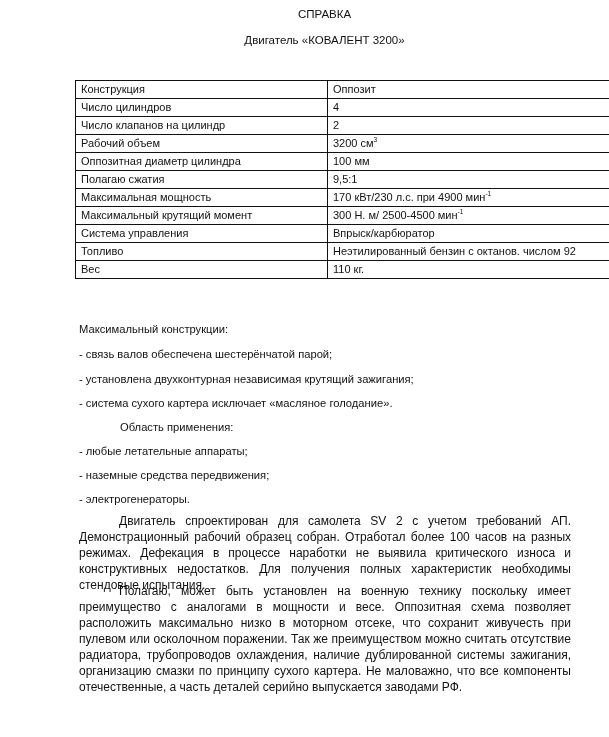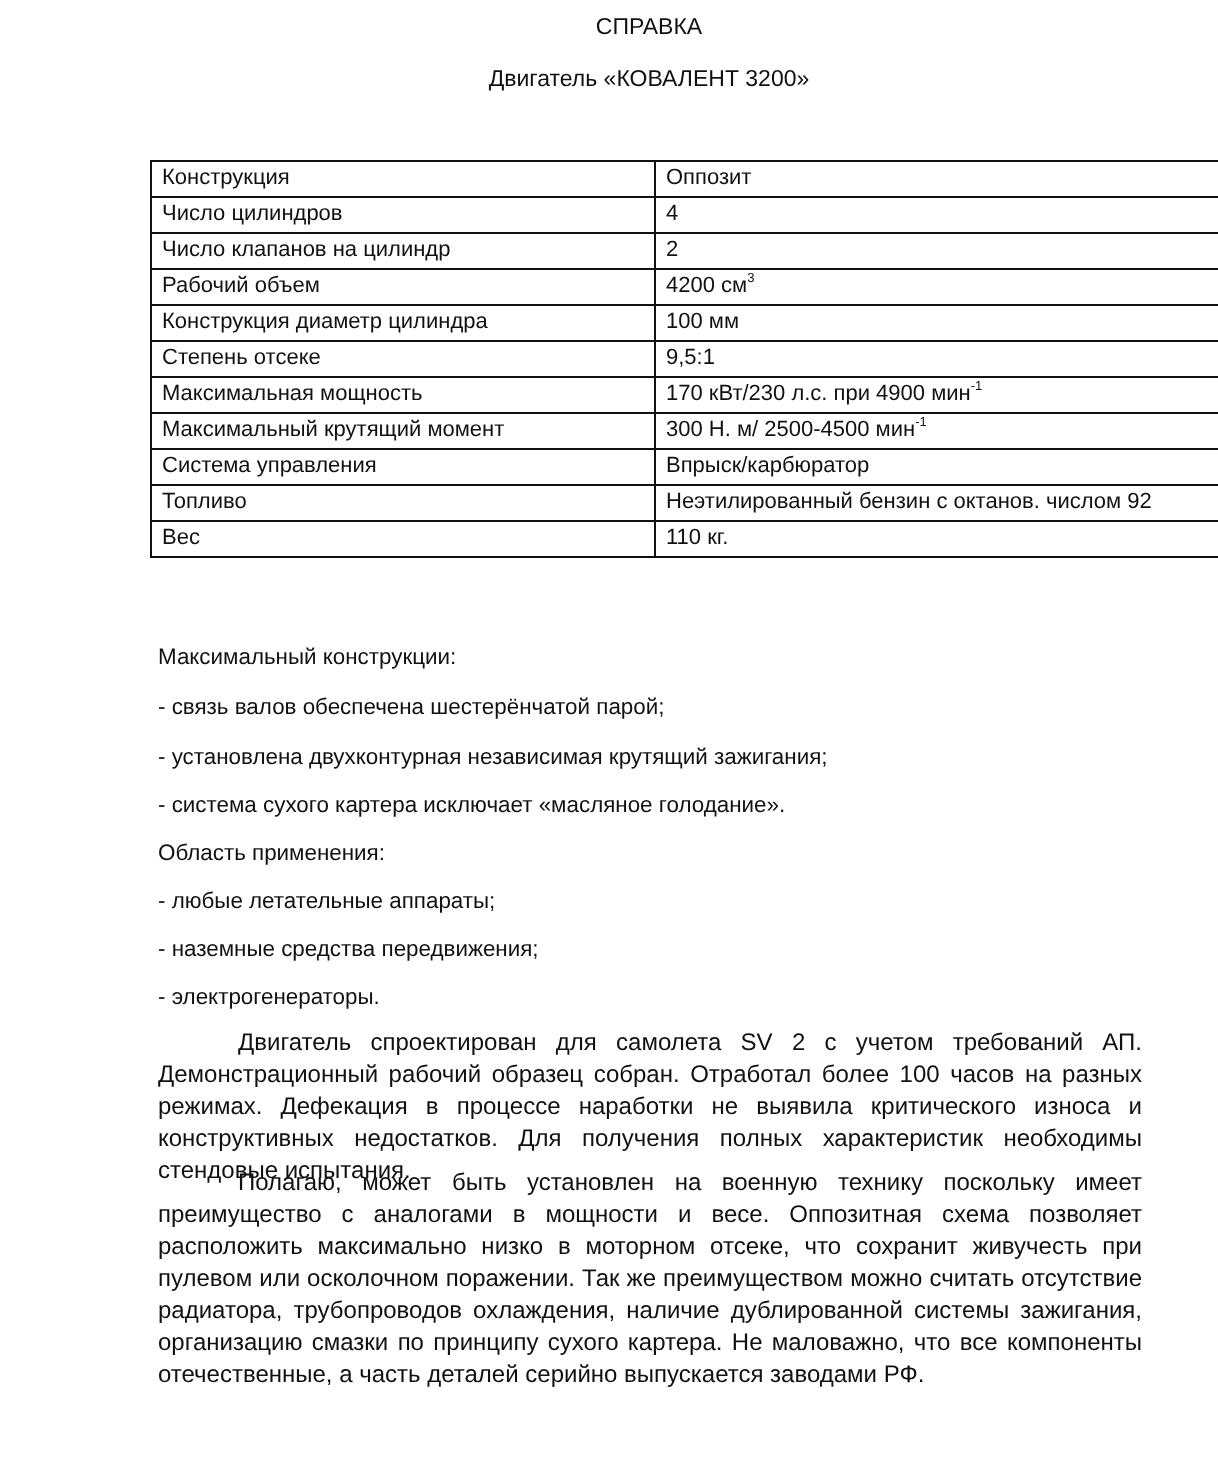--- a/index.html
+++ b/index.html
@@ -41,28 +41,28 @@
       <tr>
         <td class="param">Число цилиндров</td>
         <td><span>4</span><sup></sup></td>
       </tr>
       <tr>
         <td class="param">Число клапанов на цилиндр</td>
         <td><span>2</span><sup></sup></td>
       </tr>
       <tr>
         <td class="param">Рабочий объем</td>
-        <td><span>4200 см</span><sup>3</sup></td>
+        <td><span>3200 см</span><sup>3</sup></td>
       </tr>
       <tr>
-        <td class="param">Конструкция диаметр цилиндра</td>
+        <td class="param">Оппозитная диаметр цилиндра</td>
         <td><span>100 мм</span><sup></sup></td>
       </tr>
       <tr>
-        <td class="param">Степень отсеке</td>
+        <td class="param">Полагаю сжатия</td>
         <td><span>9,5:1</span><sup></sup></td>
       </tr>
       <tr>
         <td class="param">Максимальная мощность</td>
         <td><span>170 кВт/230 л.с. при 4900 мин</span><sup>-1</sup></td>
       </tr>
       <tr>
         <td class="param">Максимальный крутящий момент</td>
         <td><span>300 Н. м/ 2500-4500 мин</span><sup>-1</sup></td>
       </tr>
@@ -79,19 +79,19 @@
         <td><span>110 кг.</span><sup></sup></td>
       </tr>
     </tbody>
 </table>
 
 <div class="line" style="top:323px;">Максимальный конструкции:</div>
 <div class="line" style="top:348px;">- связь валов обеспечена шестерёнчатой парой;</div>
 <div class="line" style="top:373px;">- установлена двухконтурная независимая крутящий зажигания;</div>
 <div class="line" style="top:397px;">- система сухого картера исключает «масляное голодание».</div>
 
-<div class="line" style="top:421px;">Область применения:</div>
+<div class="line" style="top:421px;margin-left:41px;">Область применения:</div>
 <div class="line" style="top:445px;">- любые летательные аппараты;</div>
 <div class="line" style="top:469px;">- наземные средства передвижения;</div>
 <div class="line" style="top:493px;">- электрогенераторы.</div>
 
 <div class="para" style="top:513px;">Двигатель спроектирован для самолета SV 2 с учетом требований АП. Демонстрационный рабочий образец собран. Отработал более 100 часов на разных режимах. Дефекация в процессе наработки не выявила критического износа и конструктивных недостатков.  Для получения полных характеристик необходимы стендовые испытания.</div>
 <div class="para" style="top:583px;">Полагаю, может быть установлен на военную технику поскольку имеет преимущество с аналогами в мощности и весе. Оппозитная схема позволяет расположить максимально низко в моторном отсеке, что сохранит живучесть при пулевом или осколочном поражении. Так же преимуществом можно считать отсутствие радиатора, трубопроводов охлаждения, наличие дублированной системы зажигания, организацию смазки по принципу сухого картера. Не маловажно, что все компоненты отечественные, а часть деталей серийно выпускается заводами РФ.</div>
 
 </body></html>

